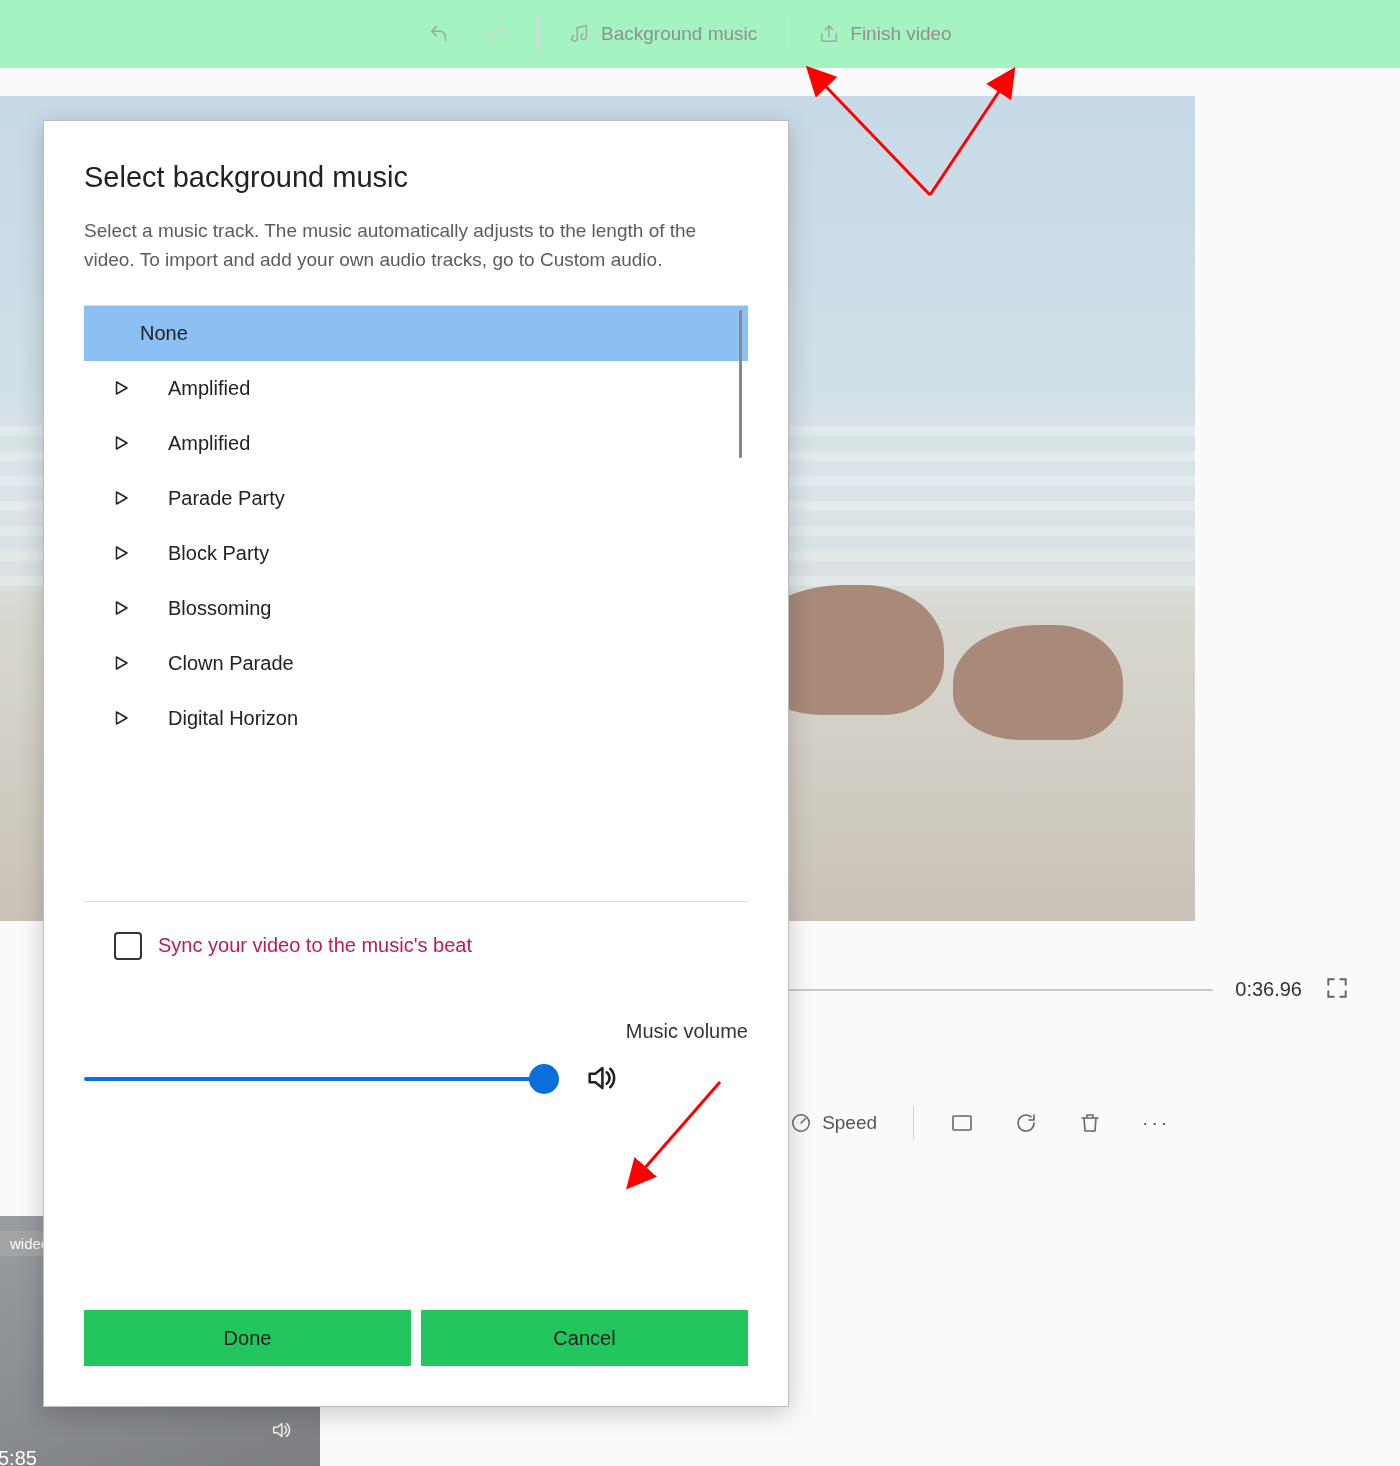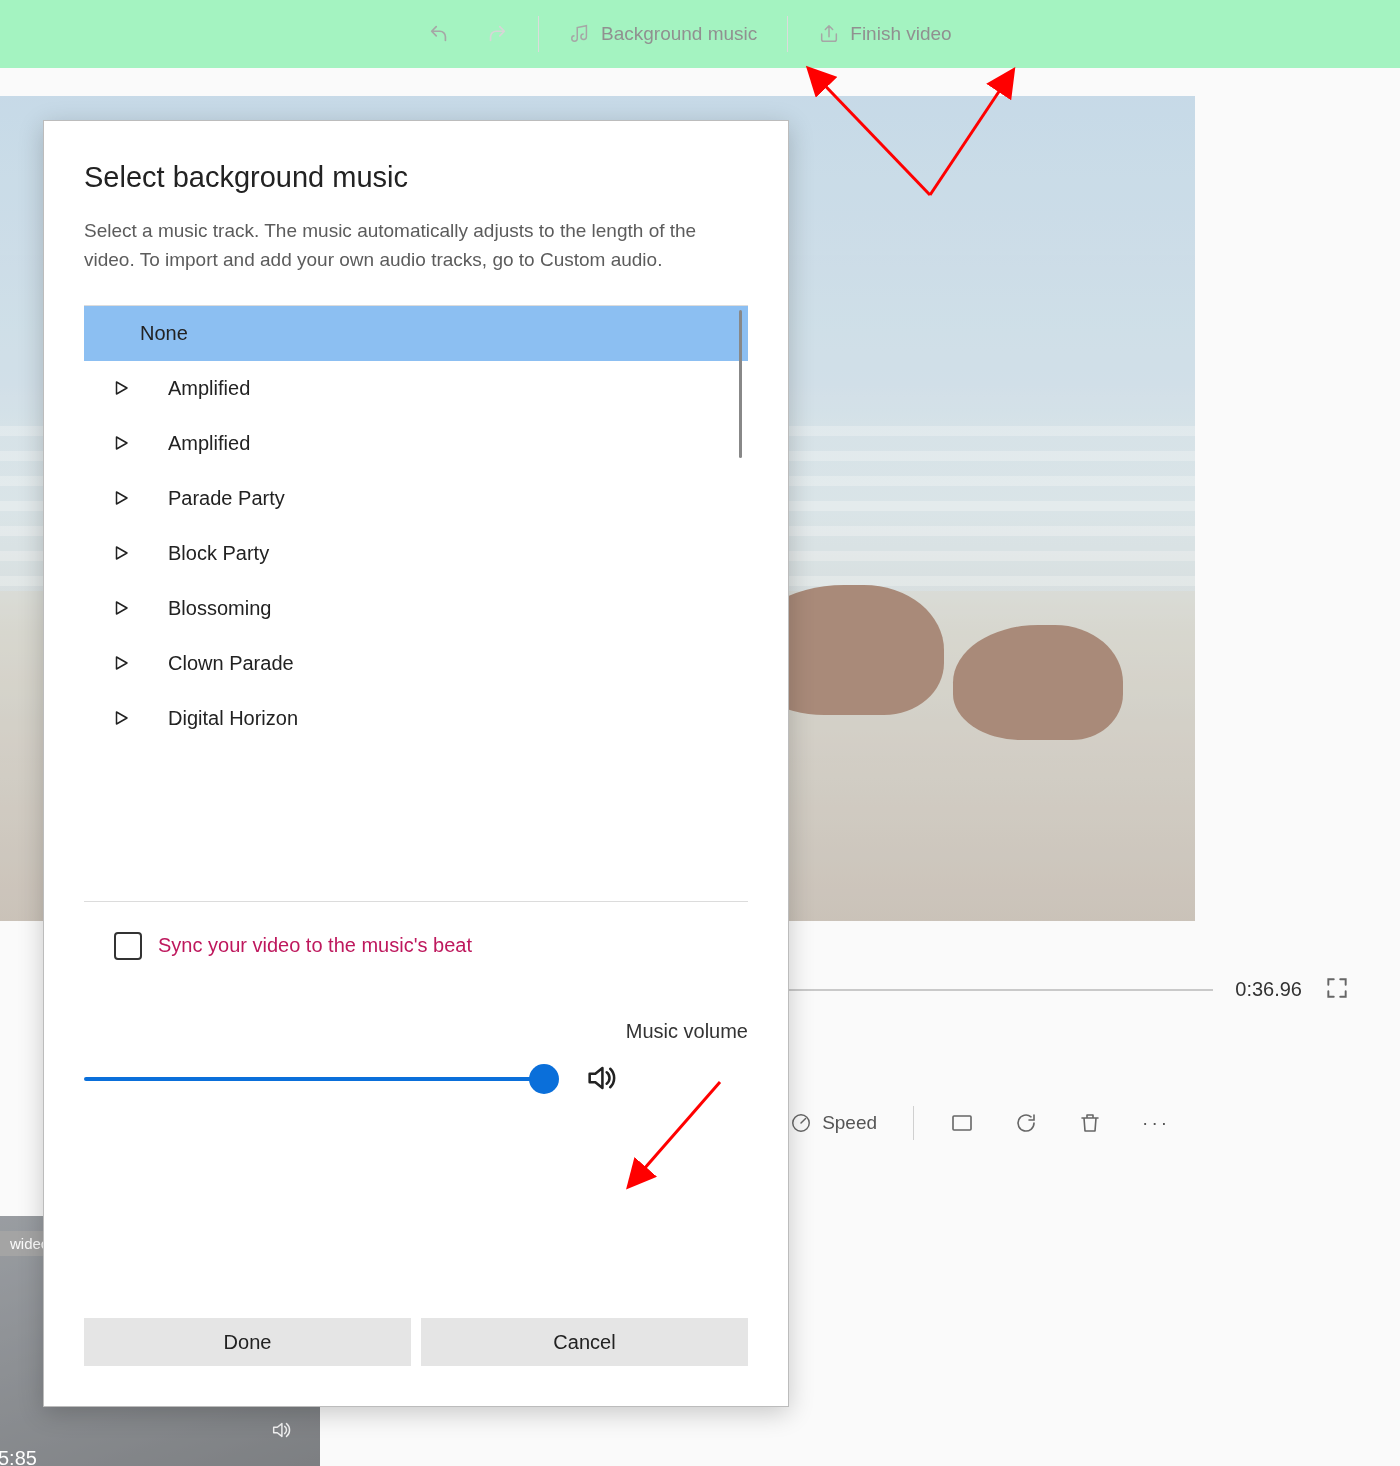--- a/index.html
+++ b/index.html
@@ -230,22 +230,22 @@
     }
     .sound-icn svg { width: 34px; height: 34px; }
     
     .dialog-buttons {
       margin-top: auto;
       display: flex;
       gap: 10px;
     }
     .btn {
       flex: 1;
-      height: 48px;
-      background: #e5e5e5;
+      height: 56px;
+      background: #22c55e;
       border: none;
       font-size: 20px;
       color: #222;
       cursor: pointer;
     }
 
     
     .anno-svg {
       position: absolute;
       left:0; top:0;

